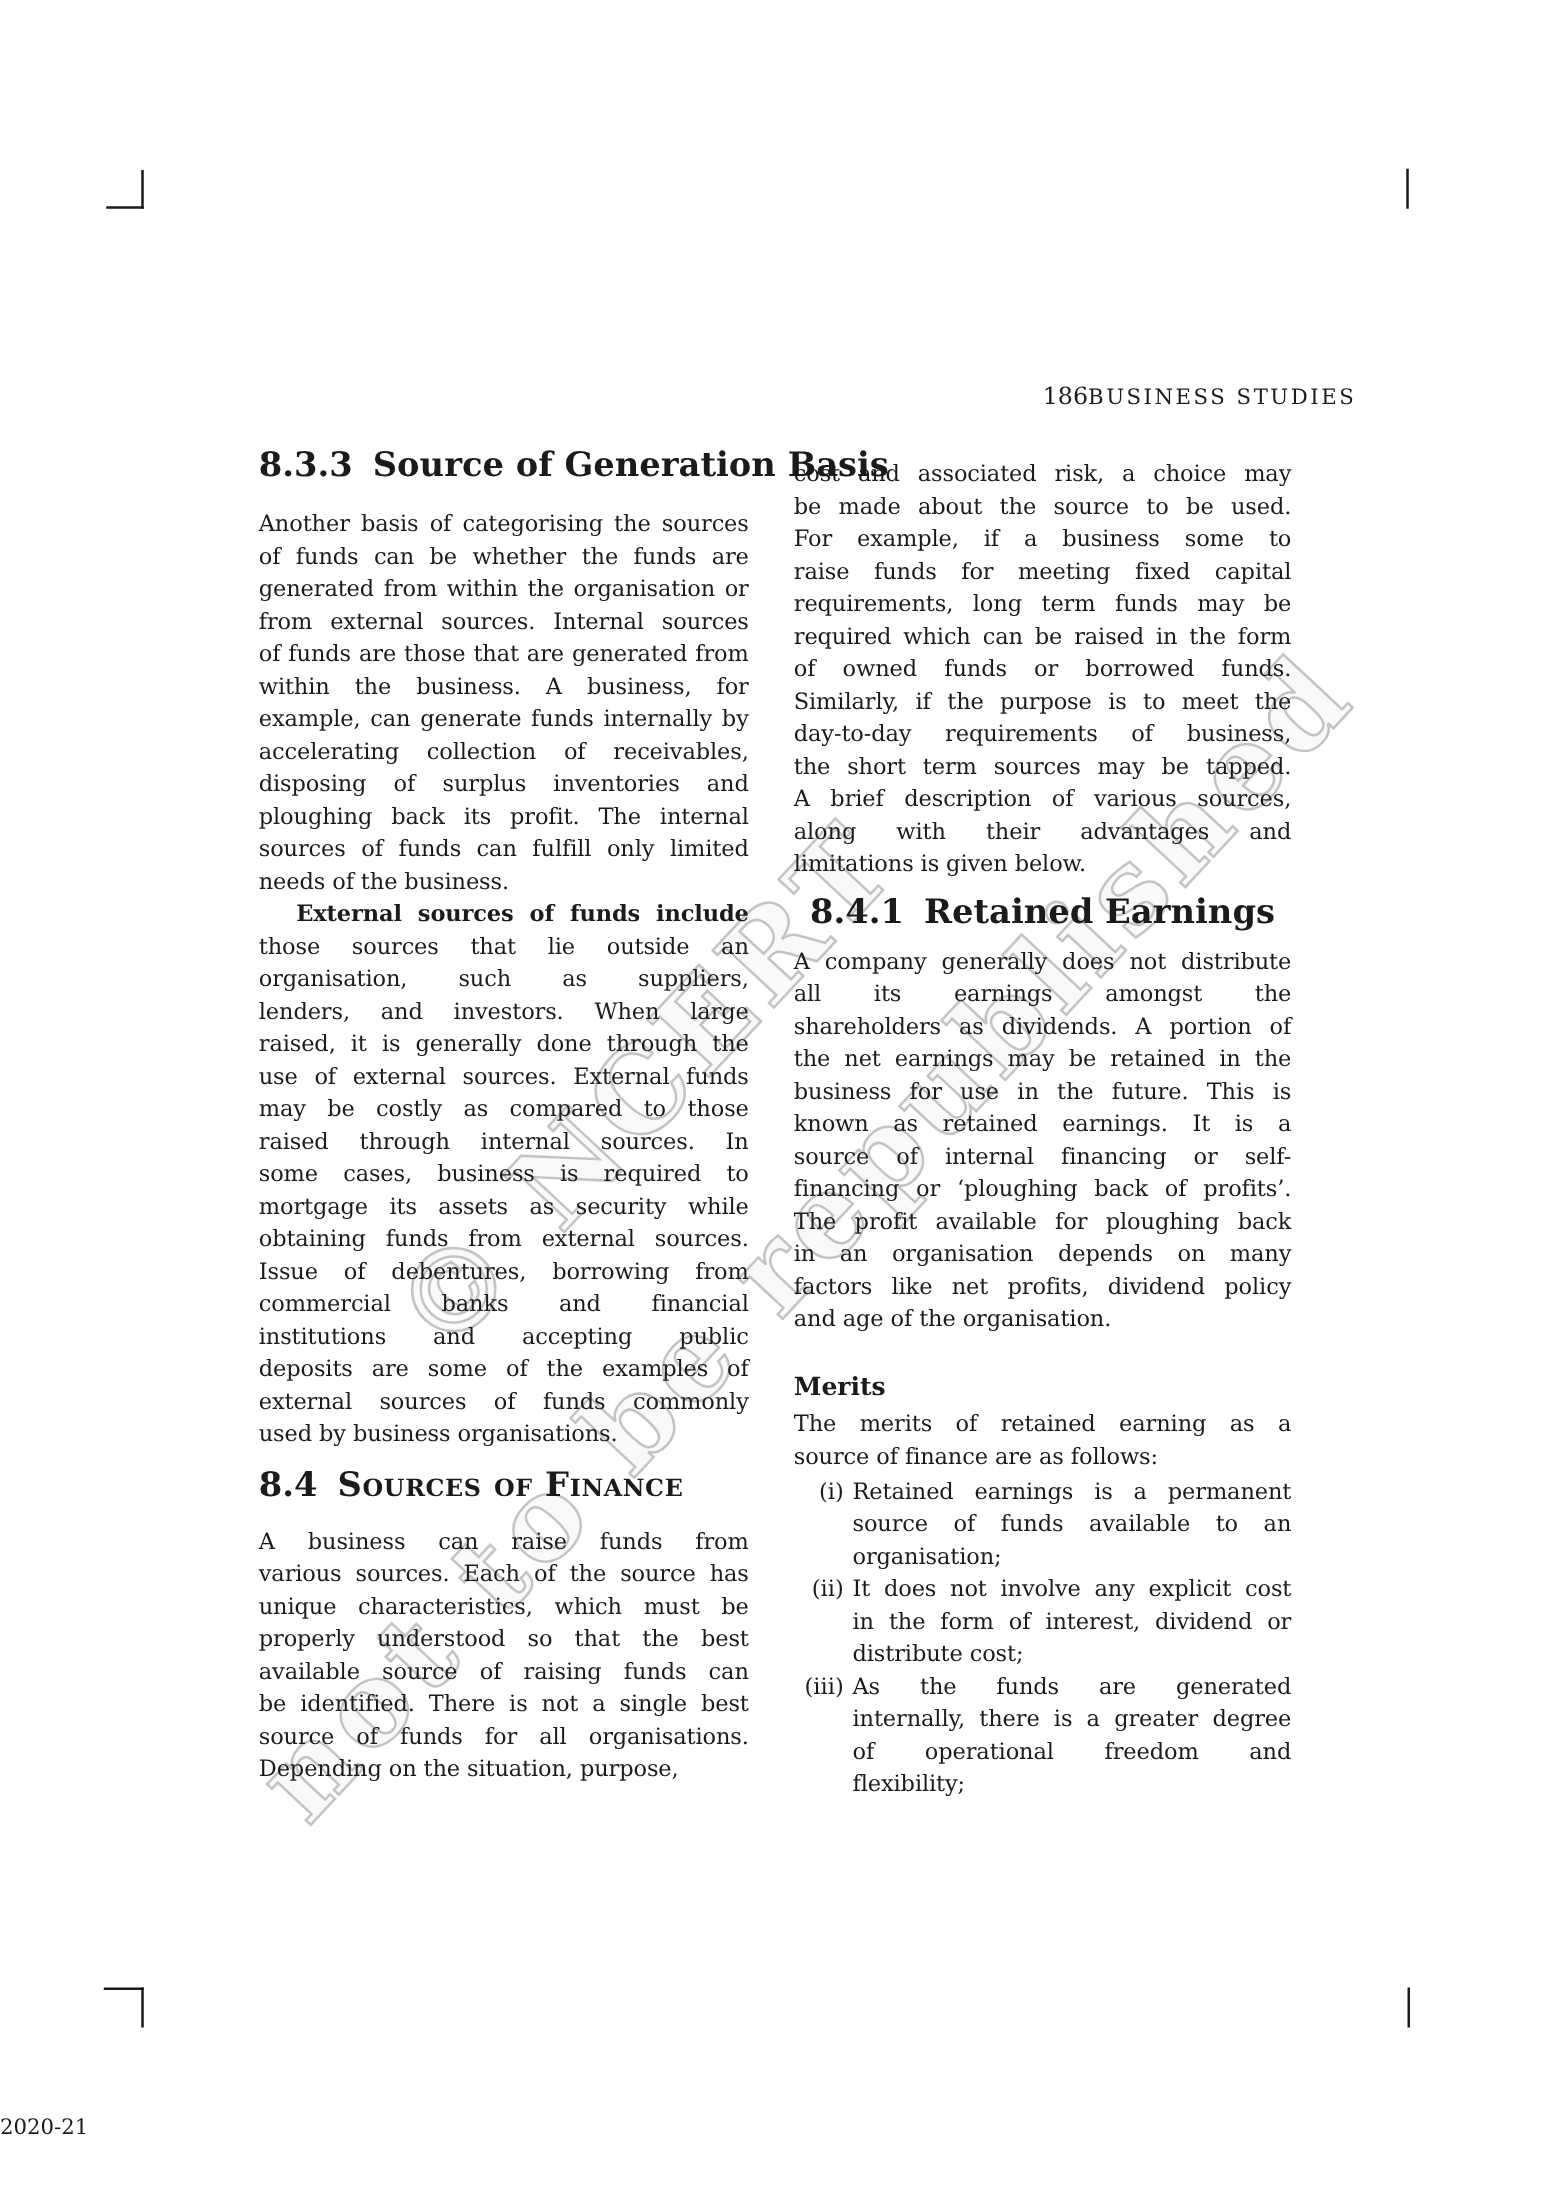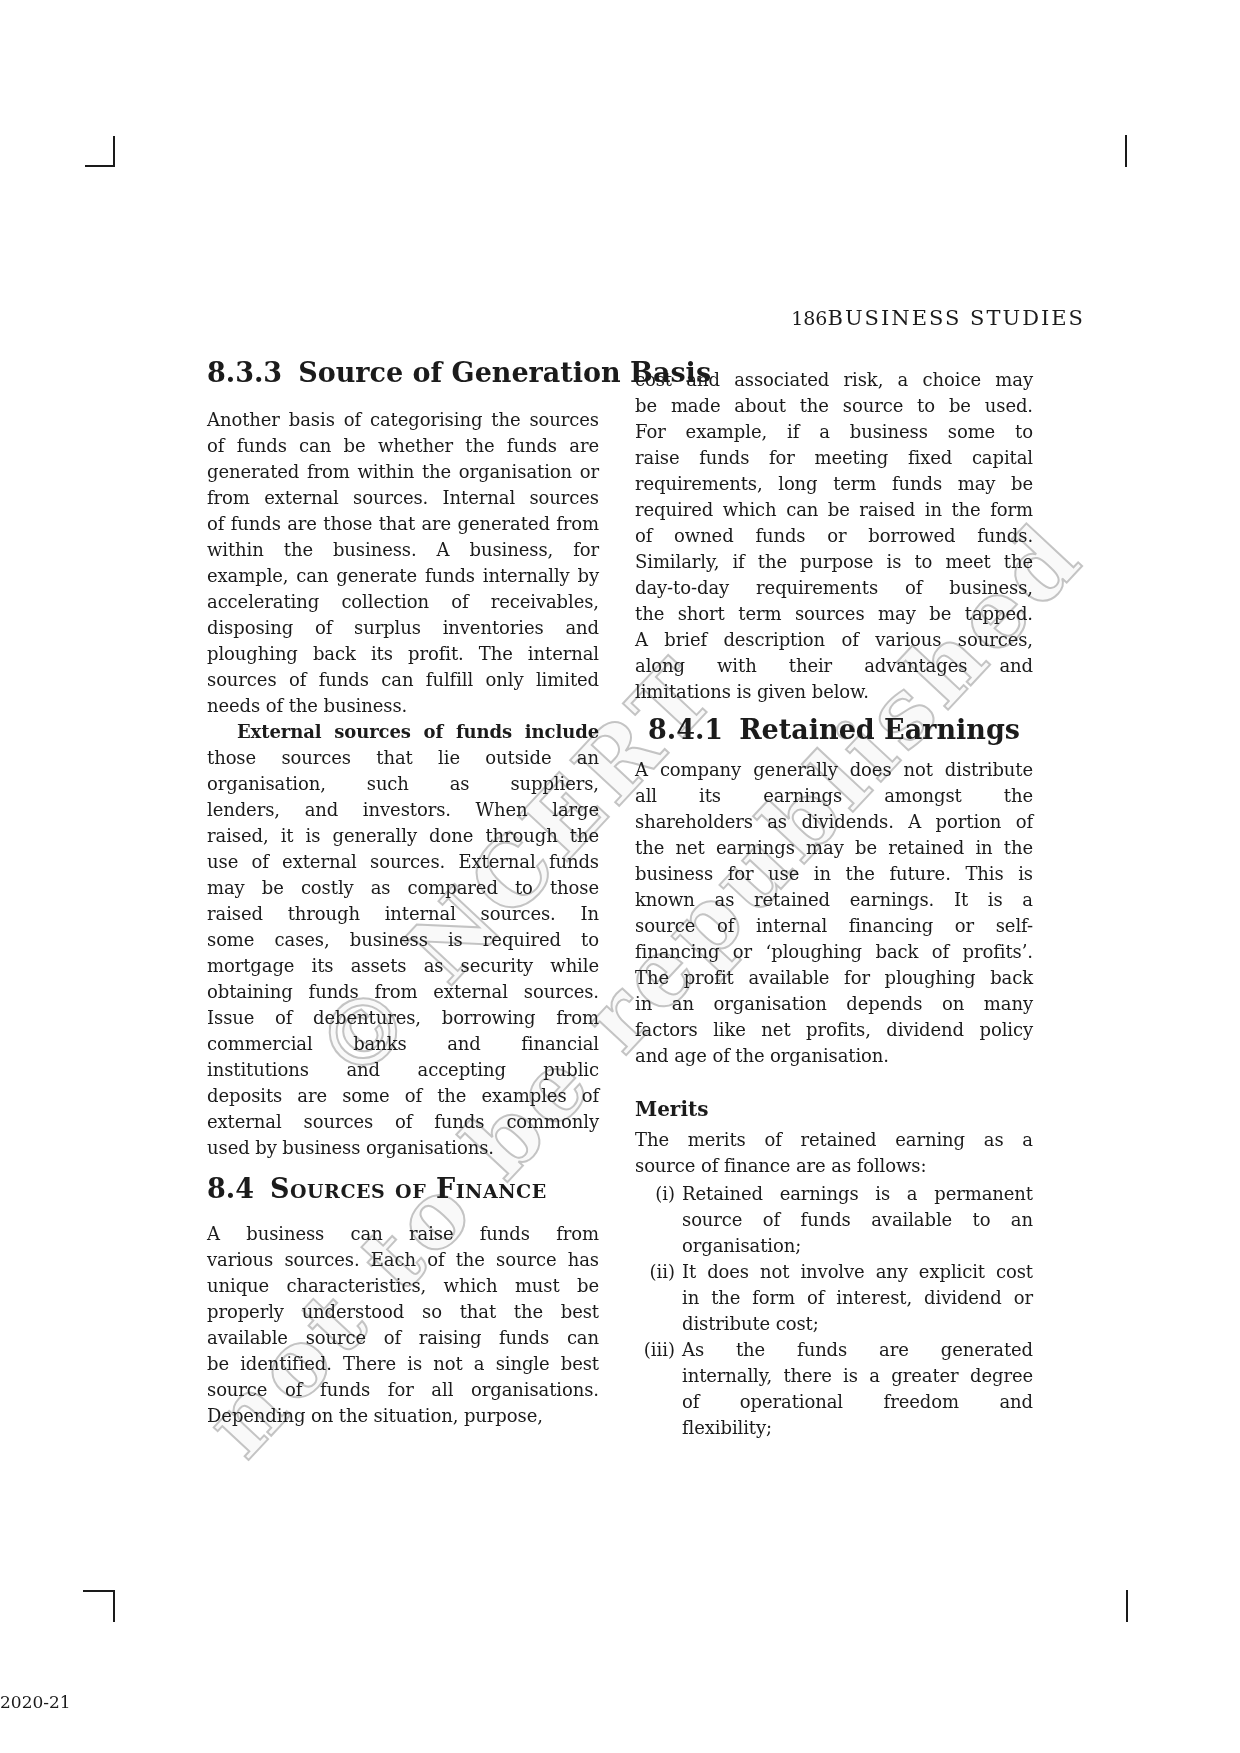--- a/index.html
+++ b/index.html
@@ -12,21 +12,21 @@
     overflow:hidden;
   }
   
   .mark{position:absolute;background:#1a1a1a;z-index:2;}
   
   #header{
     position:absolute;left:207px;top:306px;width:830px;
     display:flex;justify-content:flex-end;align-items:baseline;z-index:1;margin-left:48px;
   }
   #page-number{font-size:19px;}
-  #book-title{font-size:21px;letter-spacing:2px;}
+  #book-title{font-size:17px;letter-spacing:2px;}
   
   #watermark{
     position:absolute;left:30px;top:470px;width:1100px;height:920px;
     display:flex;flex-direction:column;align-items:center;justify-content:center;
     transform:rotate(-47deg);
     z-index:0;pointer-events:none;
   }
   .wm-line{
     font-family:"DejaVu Serif","Liberation Serif",serif;
     font-weight:bold;

